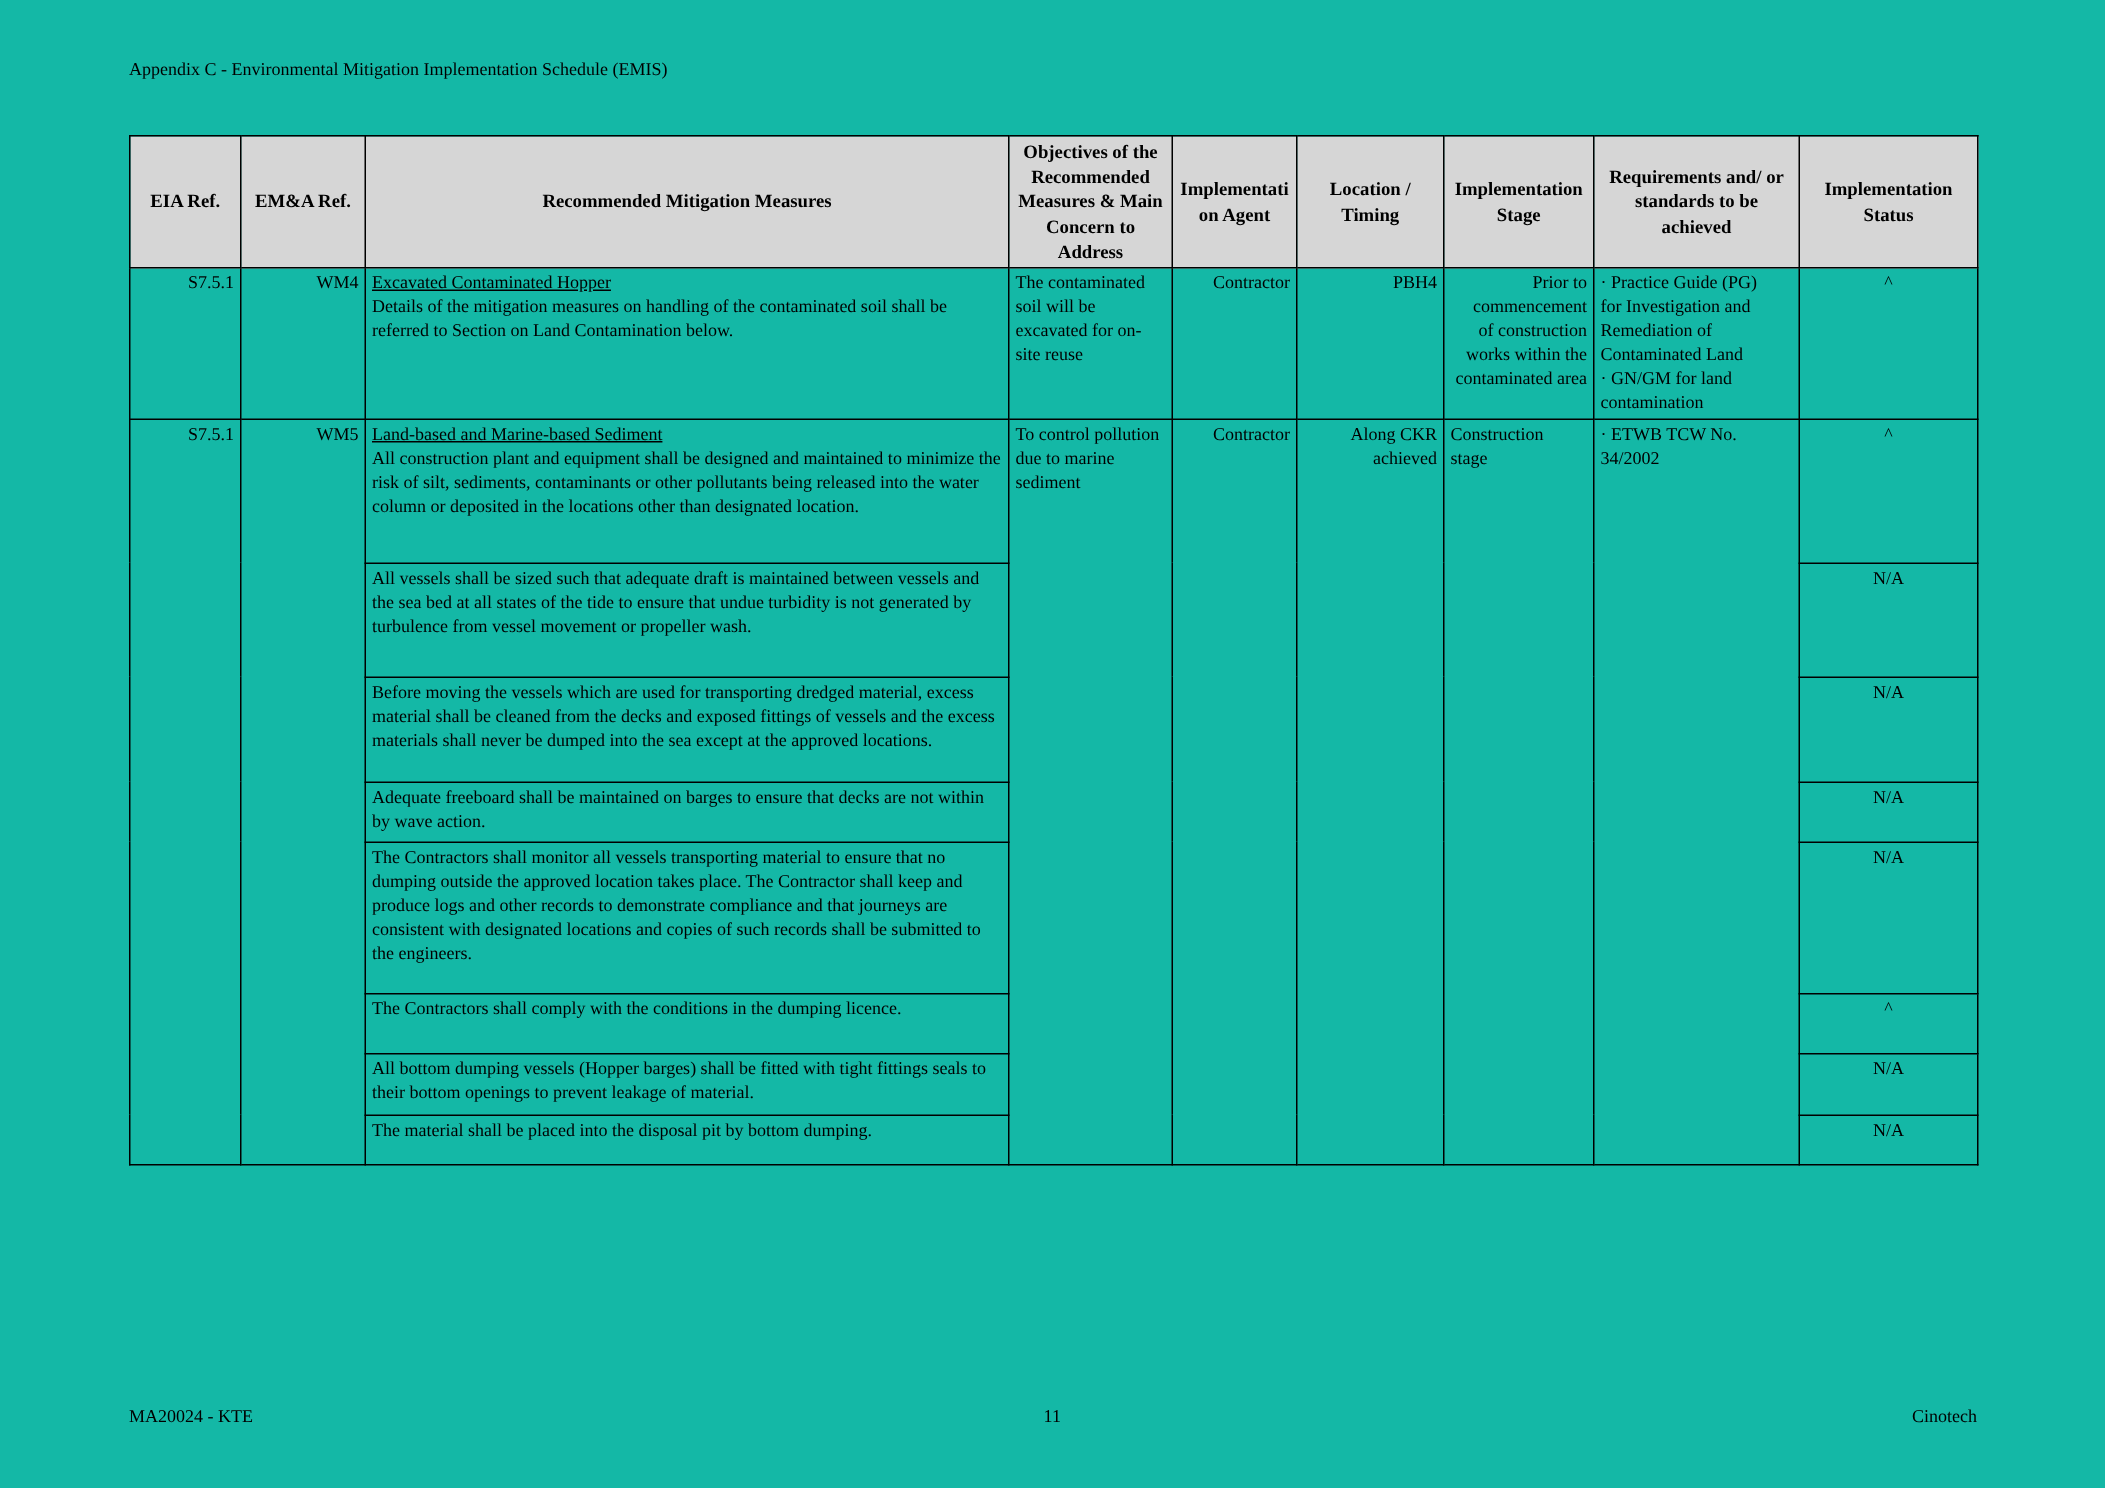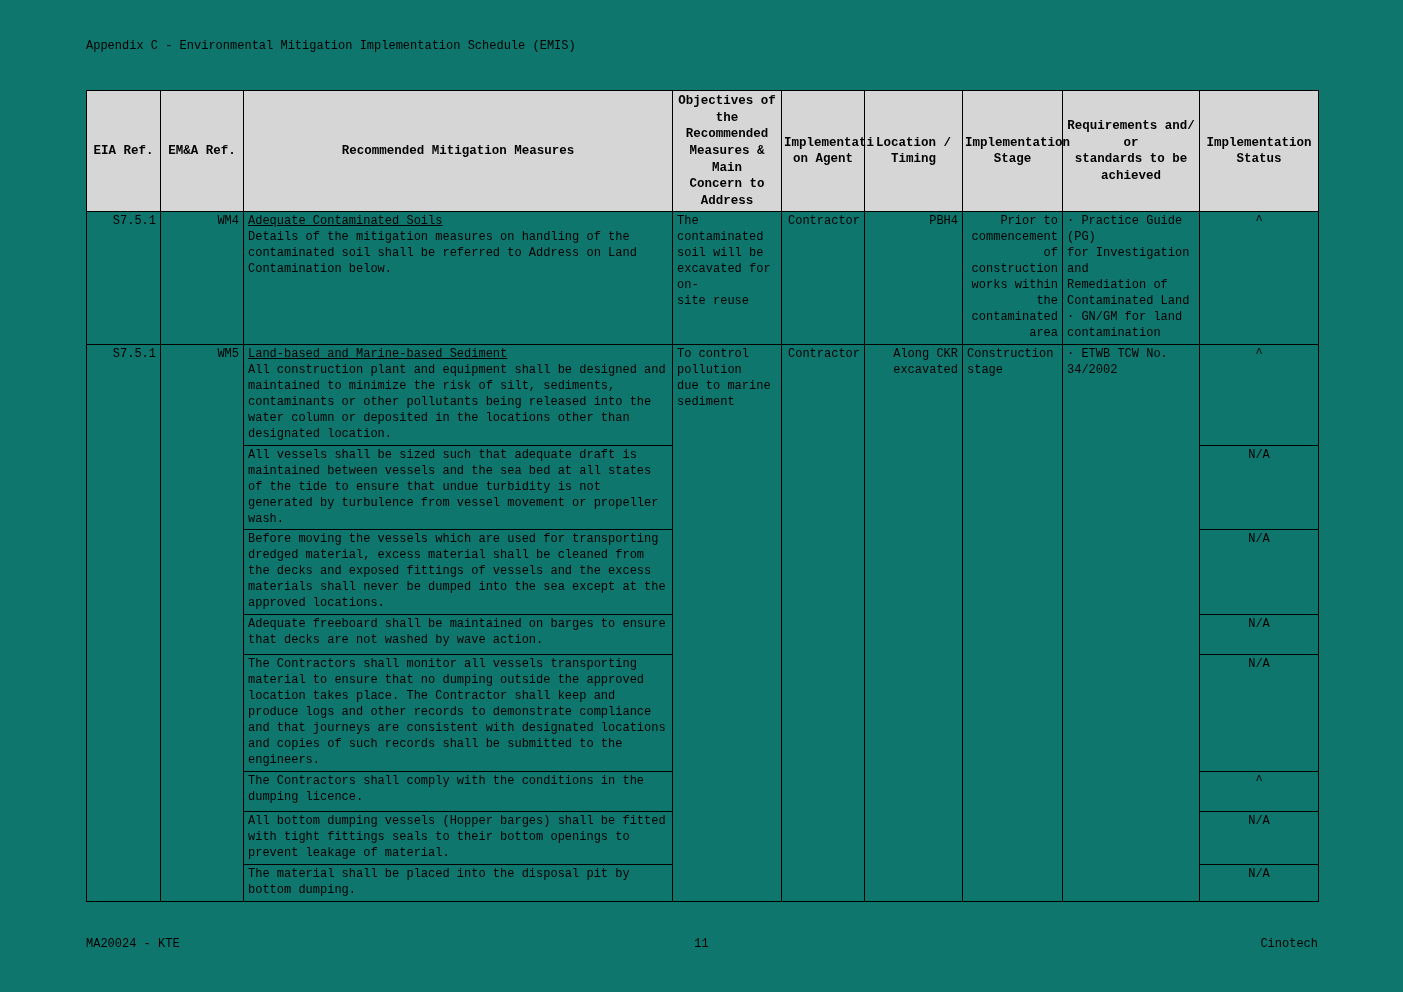--- a/index.html
+++ b/index.html
@@ -6,23 +6,22 @@
     margin: 0;
     padding: 0;
     background: #ffffff;
     font-family: "Liberation Serif", "DejaVu Serif", serif;
     color: #000;
   }
   .page {
     position: relative;
     width: 1403px;
     height: 992px;
-    background: #0f766e;
+    background: #14b8a6;
     overflow: hidden;
-    font-family: Liberation Mono, monospace;
   }
   .page-title {
     position: absolute;
     left: 86px;
     top: 39px;
     font-size: 12px;
   }
   table.emis {
     position: absolute;
     left: 86px;
@@ -114,22 +113,22 @@
         <th>Implementation
 Status</th>
       </tr>
     </thead>
     <tbody>
 
       <tr style="height:96px">
         <td class="center">S7.5.1</td>
         <td class="center">WM4</td>
         <td>
-          <div class="heading">Adequate Contaminated Soils</div>
-          <div>Details of the mitigation measures on handling of the contaminated soil shall be referred to Address on Land Contamination below.</div>
+          <div class="heading">Excavated Contaminated Hopper</div>
+          <div>Details of the mitigation measures on handling of the contaminated soil shall be referred to Section on Land Contamination below.</div>
         </td>
         <td class="pre">The contaminated
 soil will be
 excavated for on-
 site reuse</td>
         <td class="center">Contractor</td>
         <td class="center">PBH4</td>
         <td class="center pre">Prior to
 commencement
 of construction
@@ -149,40 +148,40 @@
         <td class="center" rowspan="8">WM5</td>
         <td>
           <div class="heading">Land-based and Marine-based Sediment</div>
           <div>All construction plant and equipment shall be designed and maintained to minimize the risk of silt, sediments, contaminants or other pollutants being released into the water column or deposited in the locations other than designated location.</div>
         </td>
         <td class="pre" rowspan="8">To control pollution
 due to marine
 sediment</td>
         <td class="center" rowspan="8">Contractor</td>
         <td class="center" rowspan="8">Along CKR
-excavated</td>
+achieved</td>
         <td class="pre" rowspan="8">Construction
 stage</td>
         <td class="pre" rowspan="8">· ETWB TCW No.
 34/2002</td>
         <td class="status-cell">^</td>
       </tr>
 
       <tr style="height:76px">
         <td>All vessels shall be sized such that adequate draft is maintained between vessels and the sea bed at all states of the tide to ensure that undue turbidity is not generated by turbulence from vessel movement or propeller wash.</td>
         <td class="status-cell">N/A</td>
       </tr>
 
       <tr style="height:70px">
         <td>Before moving the vessels which are used for transporting dredged material, excess material shall be cleaned from the decks and exposed fittings of vessels and the excess materials shall never be dumped into the sea except at the approved locations.</td>
         <td class="status-cell">N/A</td>
       </tr>
 
       <tr style="height:40px">
-        <td>Adequate freeboard shall be maintained on barges to ensure that decks are not washed by wave action.</td>
+        <td>Adequate freeboard shall be maintained on barges to ensure that decks are not within by wave action.</td>
         <td class="status-cell">N/A</td>
       </tr>
 
       <tr style="height:101px">
         <td>The Contractors shall monitor all vessels transporting material to ensure that no dumping outside the approved location takes place. The Contractor shall keep and produce logs and other records to demonstrate compliance and that journeys are consistent with designated locations and copies of such records shall be submitted to the engineers.</td>
         <td class="status-cell">N/A</td>
       </tr>
 
       <tr style="height:40px">
         <td>The Contractors shall comply with the conditions in the dumping licence.</td>

